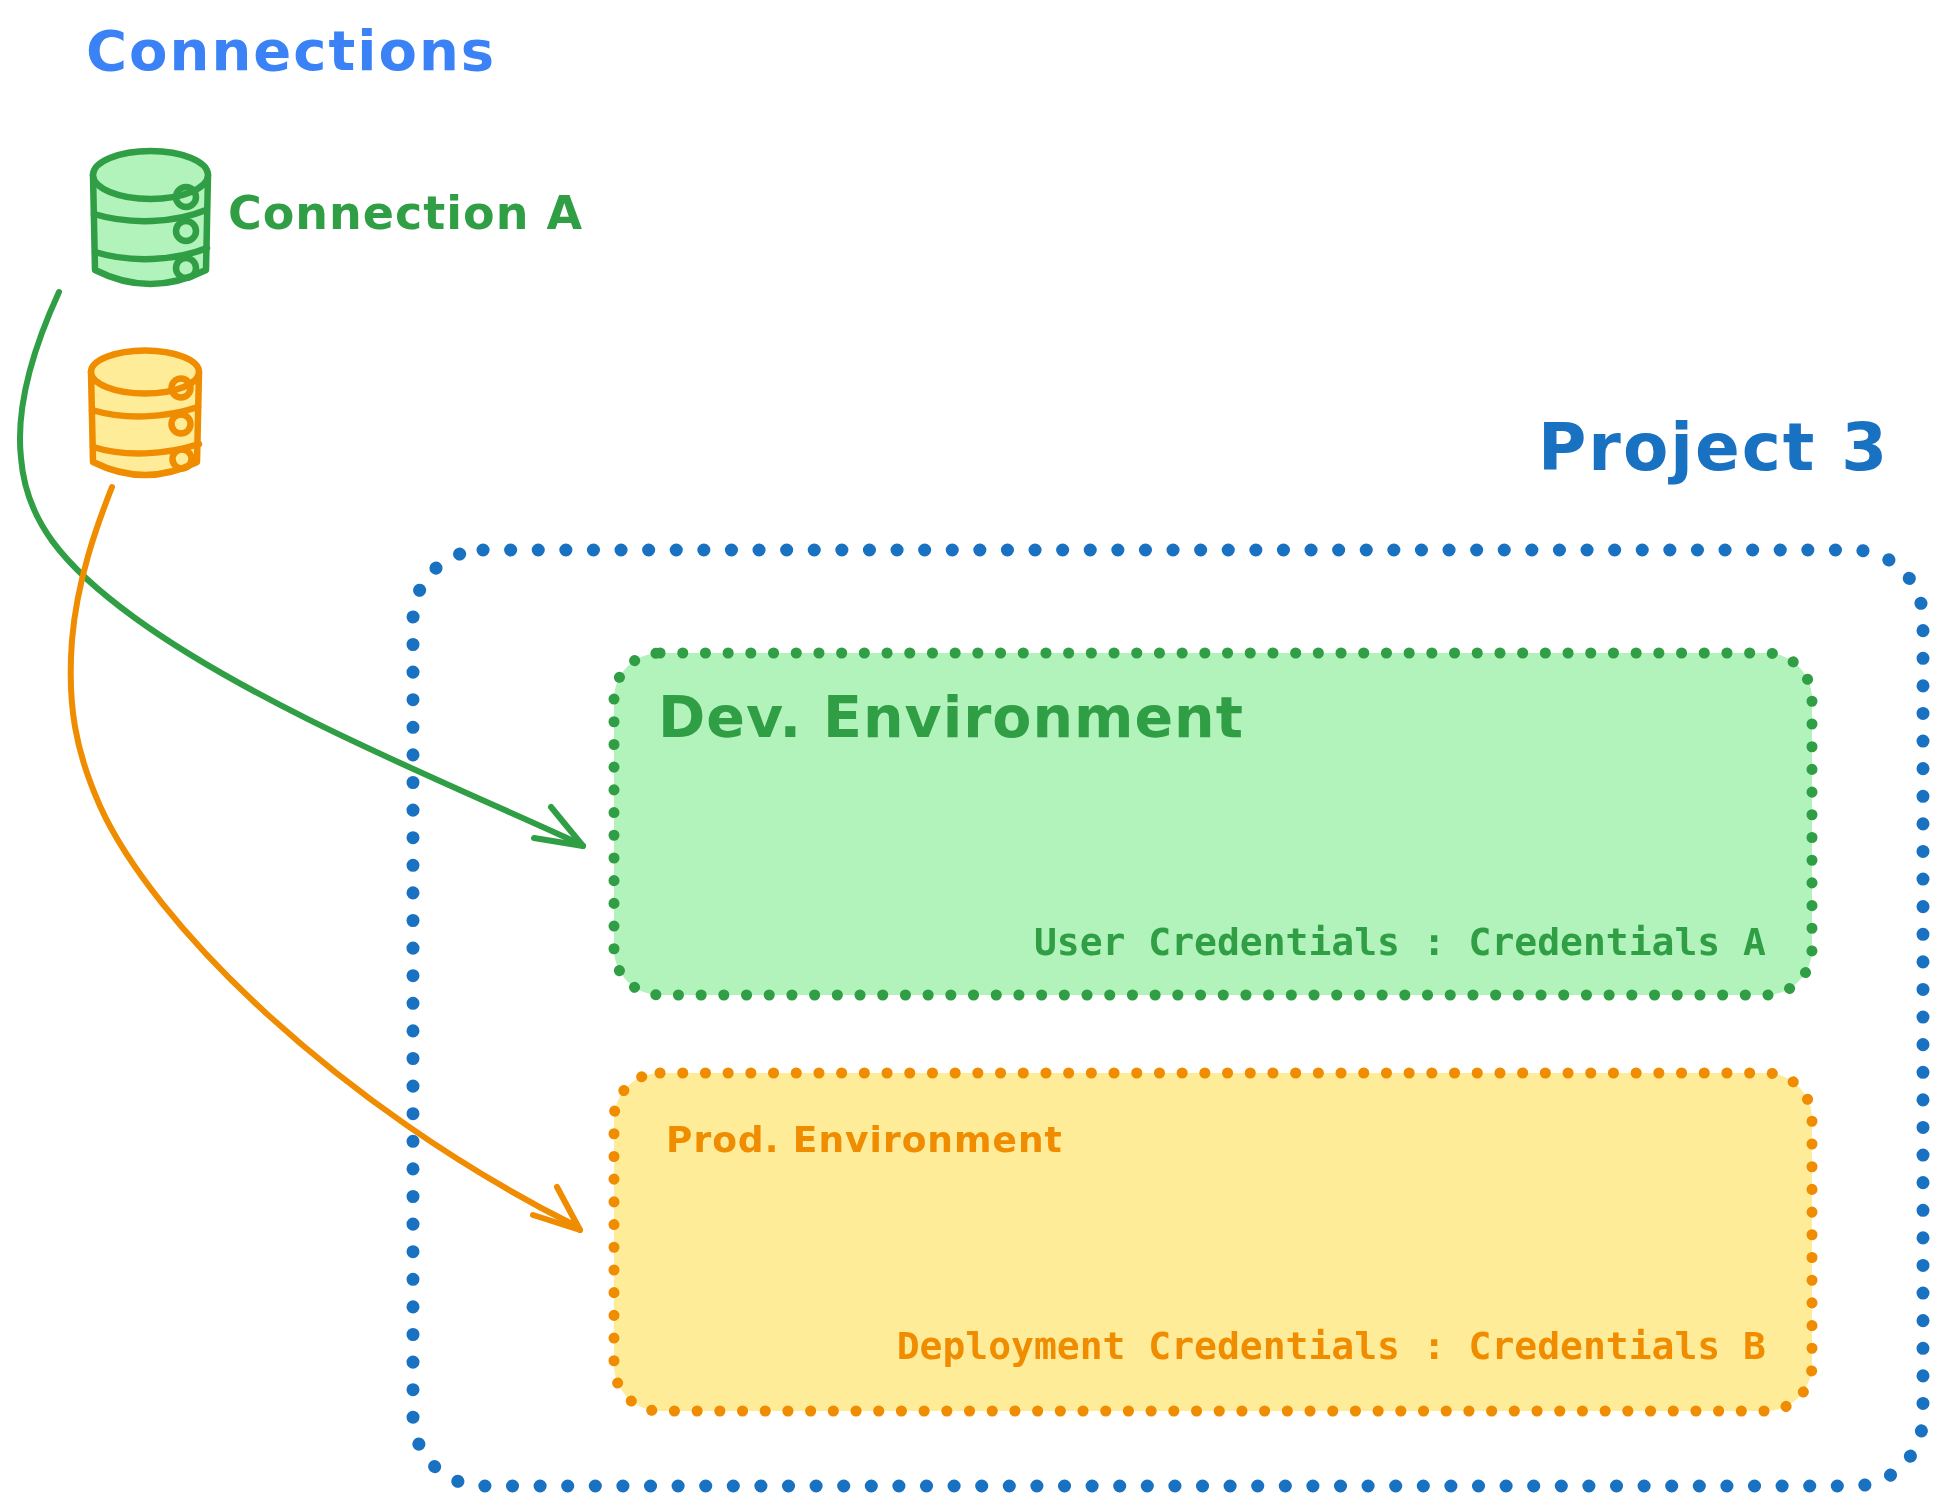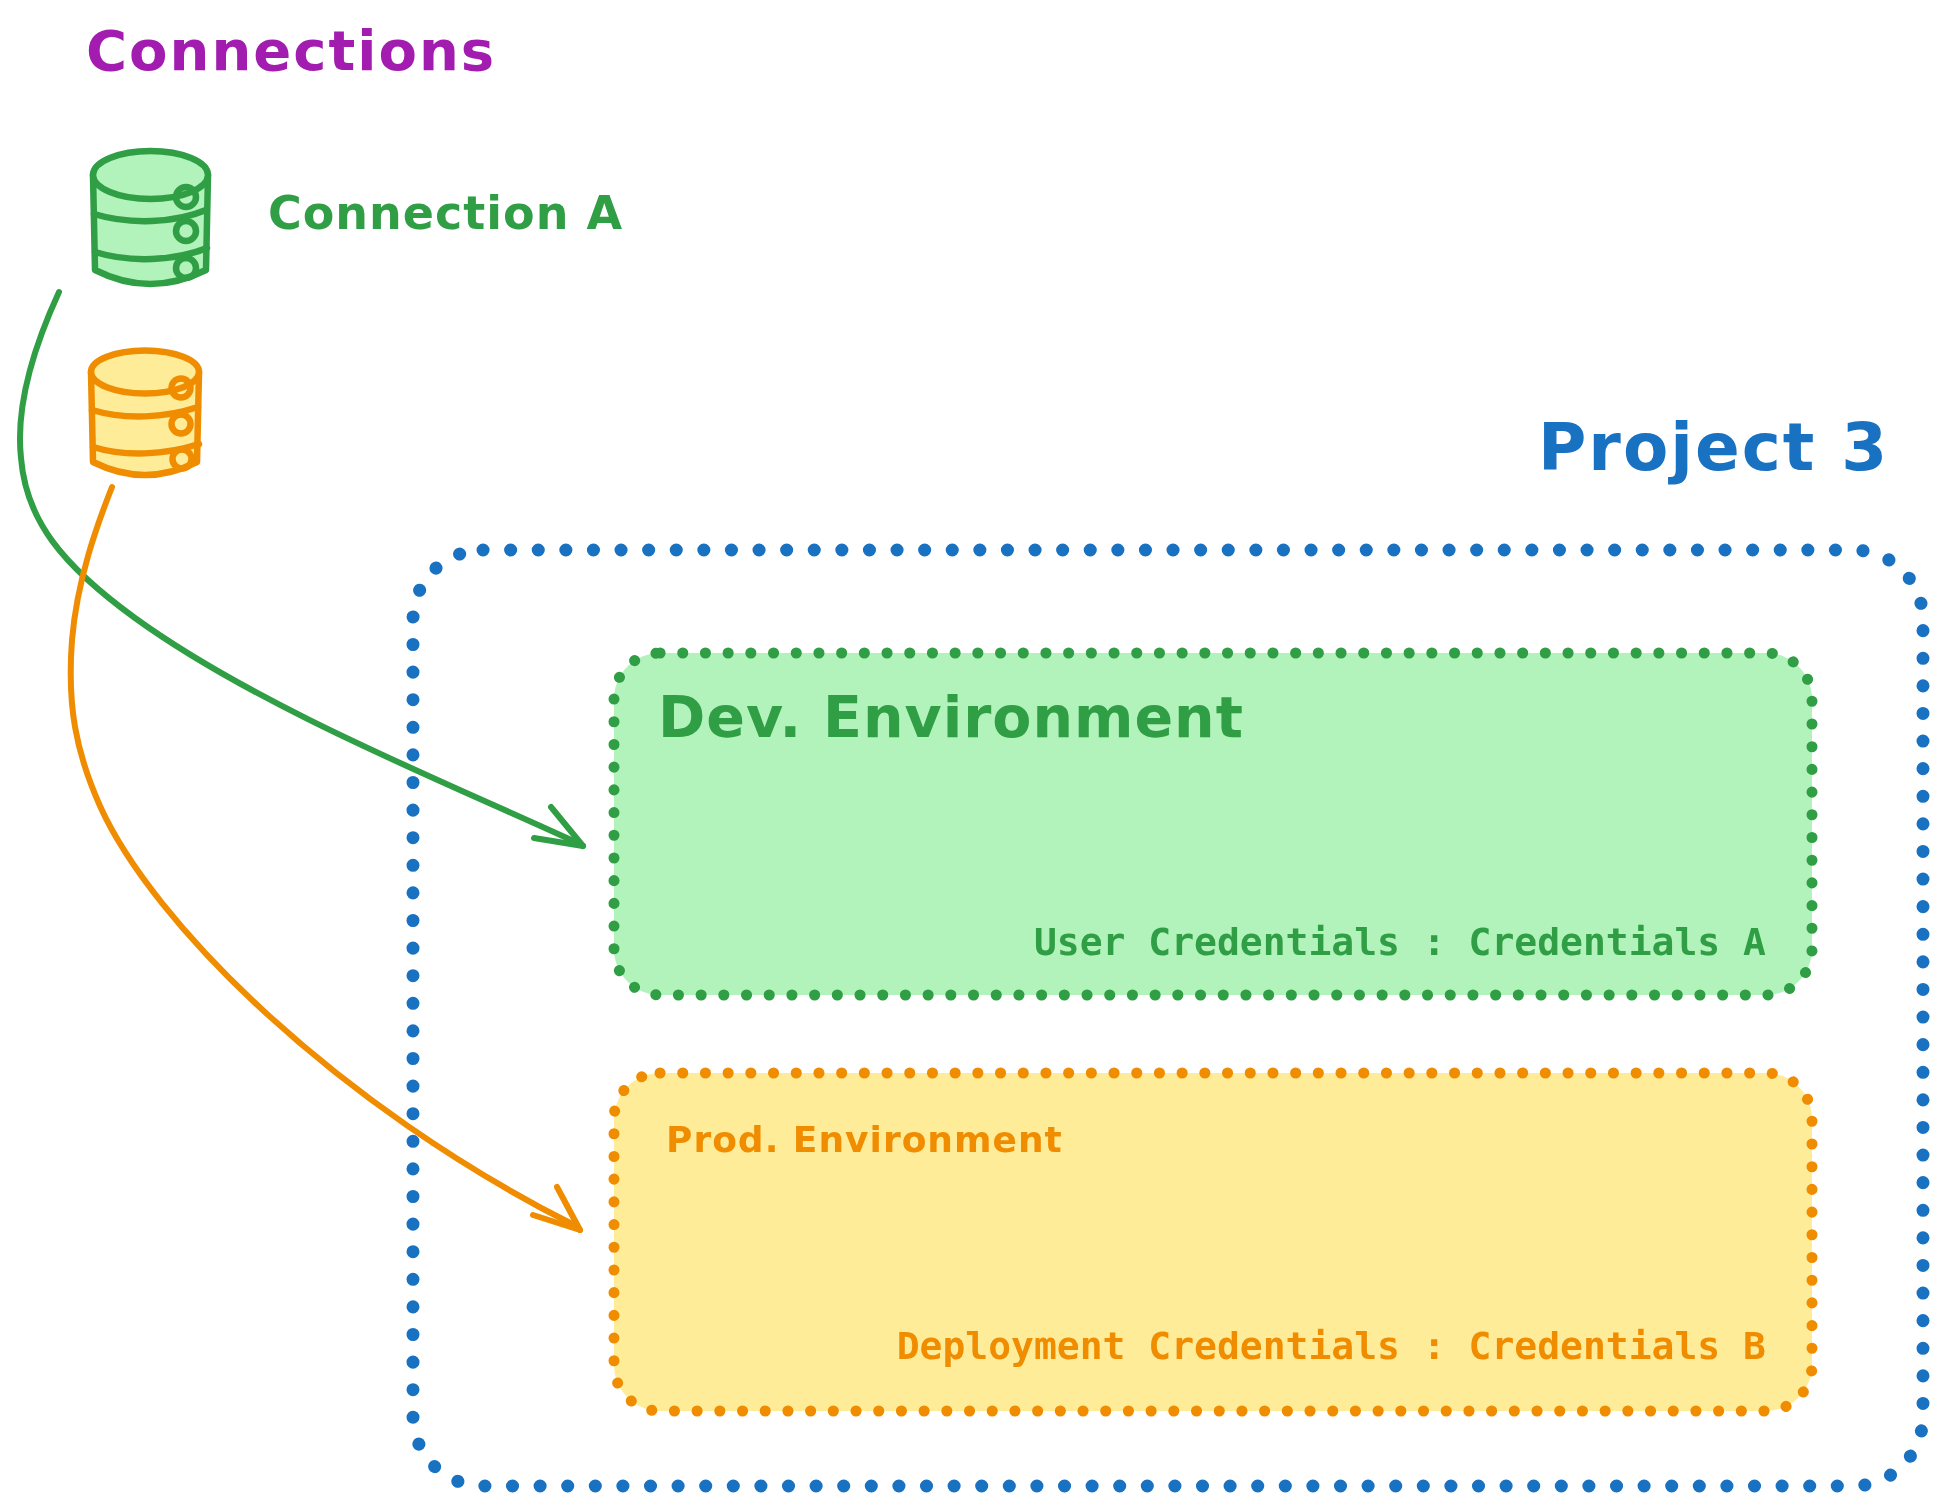--- a/index.html
+++ b/index.html
@@ -5,22 +5,22 @@
   html,body{margin:0;padding:0;background:#ffffff;}
   .canvas{
     position:relative;
     width:1948px;height:1506px;
     background:#ffffff;
     overflow:hidden;
     font-family:"DejaVu Sans", sans-serif;
   }
   .layer{position:absolute;left:0;top:0;width:1948px;height:1506px;}
   .txt{position:absolute;white-space:nowrap;line-height:1.1;}
-  .t-connections{left:86px;top:20px;font-size:56px;font-weight:700;color:#a21caf;letter-spacing:2px;}
-  .t-conn-a{left:228px;top:188px;font-size:46px;font-weight:600;color:#2f9e44;letter-spacing:1px;margin-left:40px;}
+  .t-connections{left:86px;top:20px;font-size:56px;font-weight:700;color:#3b82f6;letter-spacing:2px;}
+  .t-conn-a{left:228px;top:188px;font-size:46px;font-weight:600;color:#2f9e44;letter-spacing:1px;}
   .t-conn-b{left:228px;top:384px;font-size:46px;font-weight:600;color:#f08c00;letter-spacing:1px;}
   .t-project{left:1538px;top:412px;font-size:66px;font-weight:700;color:#1971c2;letter-spacing:2px;}
   .t-dev-env{left:658px;top:686px;font-size:57px;font-weight:600;color:#2f9e44;letter-spacing:1px;}
   .t-prod-env{left:666px;top:1120px;font-size:36px;font-weight:600;color:#f08c00;letter-spacing:1px;}
   .t-cred{font-family:"DejaVu Sans Mono", monospace;font-size:38px;font-weight:600;}
   .t-dev-cred{right:182px;top:922px;color:#2f9e44;}
   .t-prod-cred{right:182px;top:1326px;color:#f08c00;}
 </style>
 </head>
 <body>

